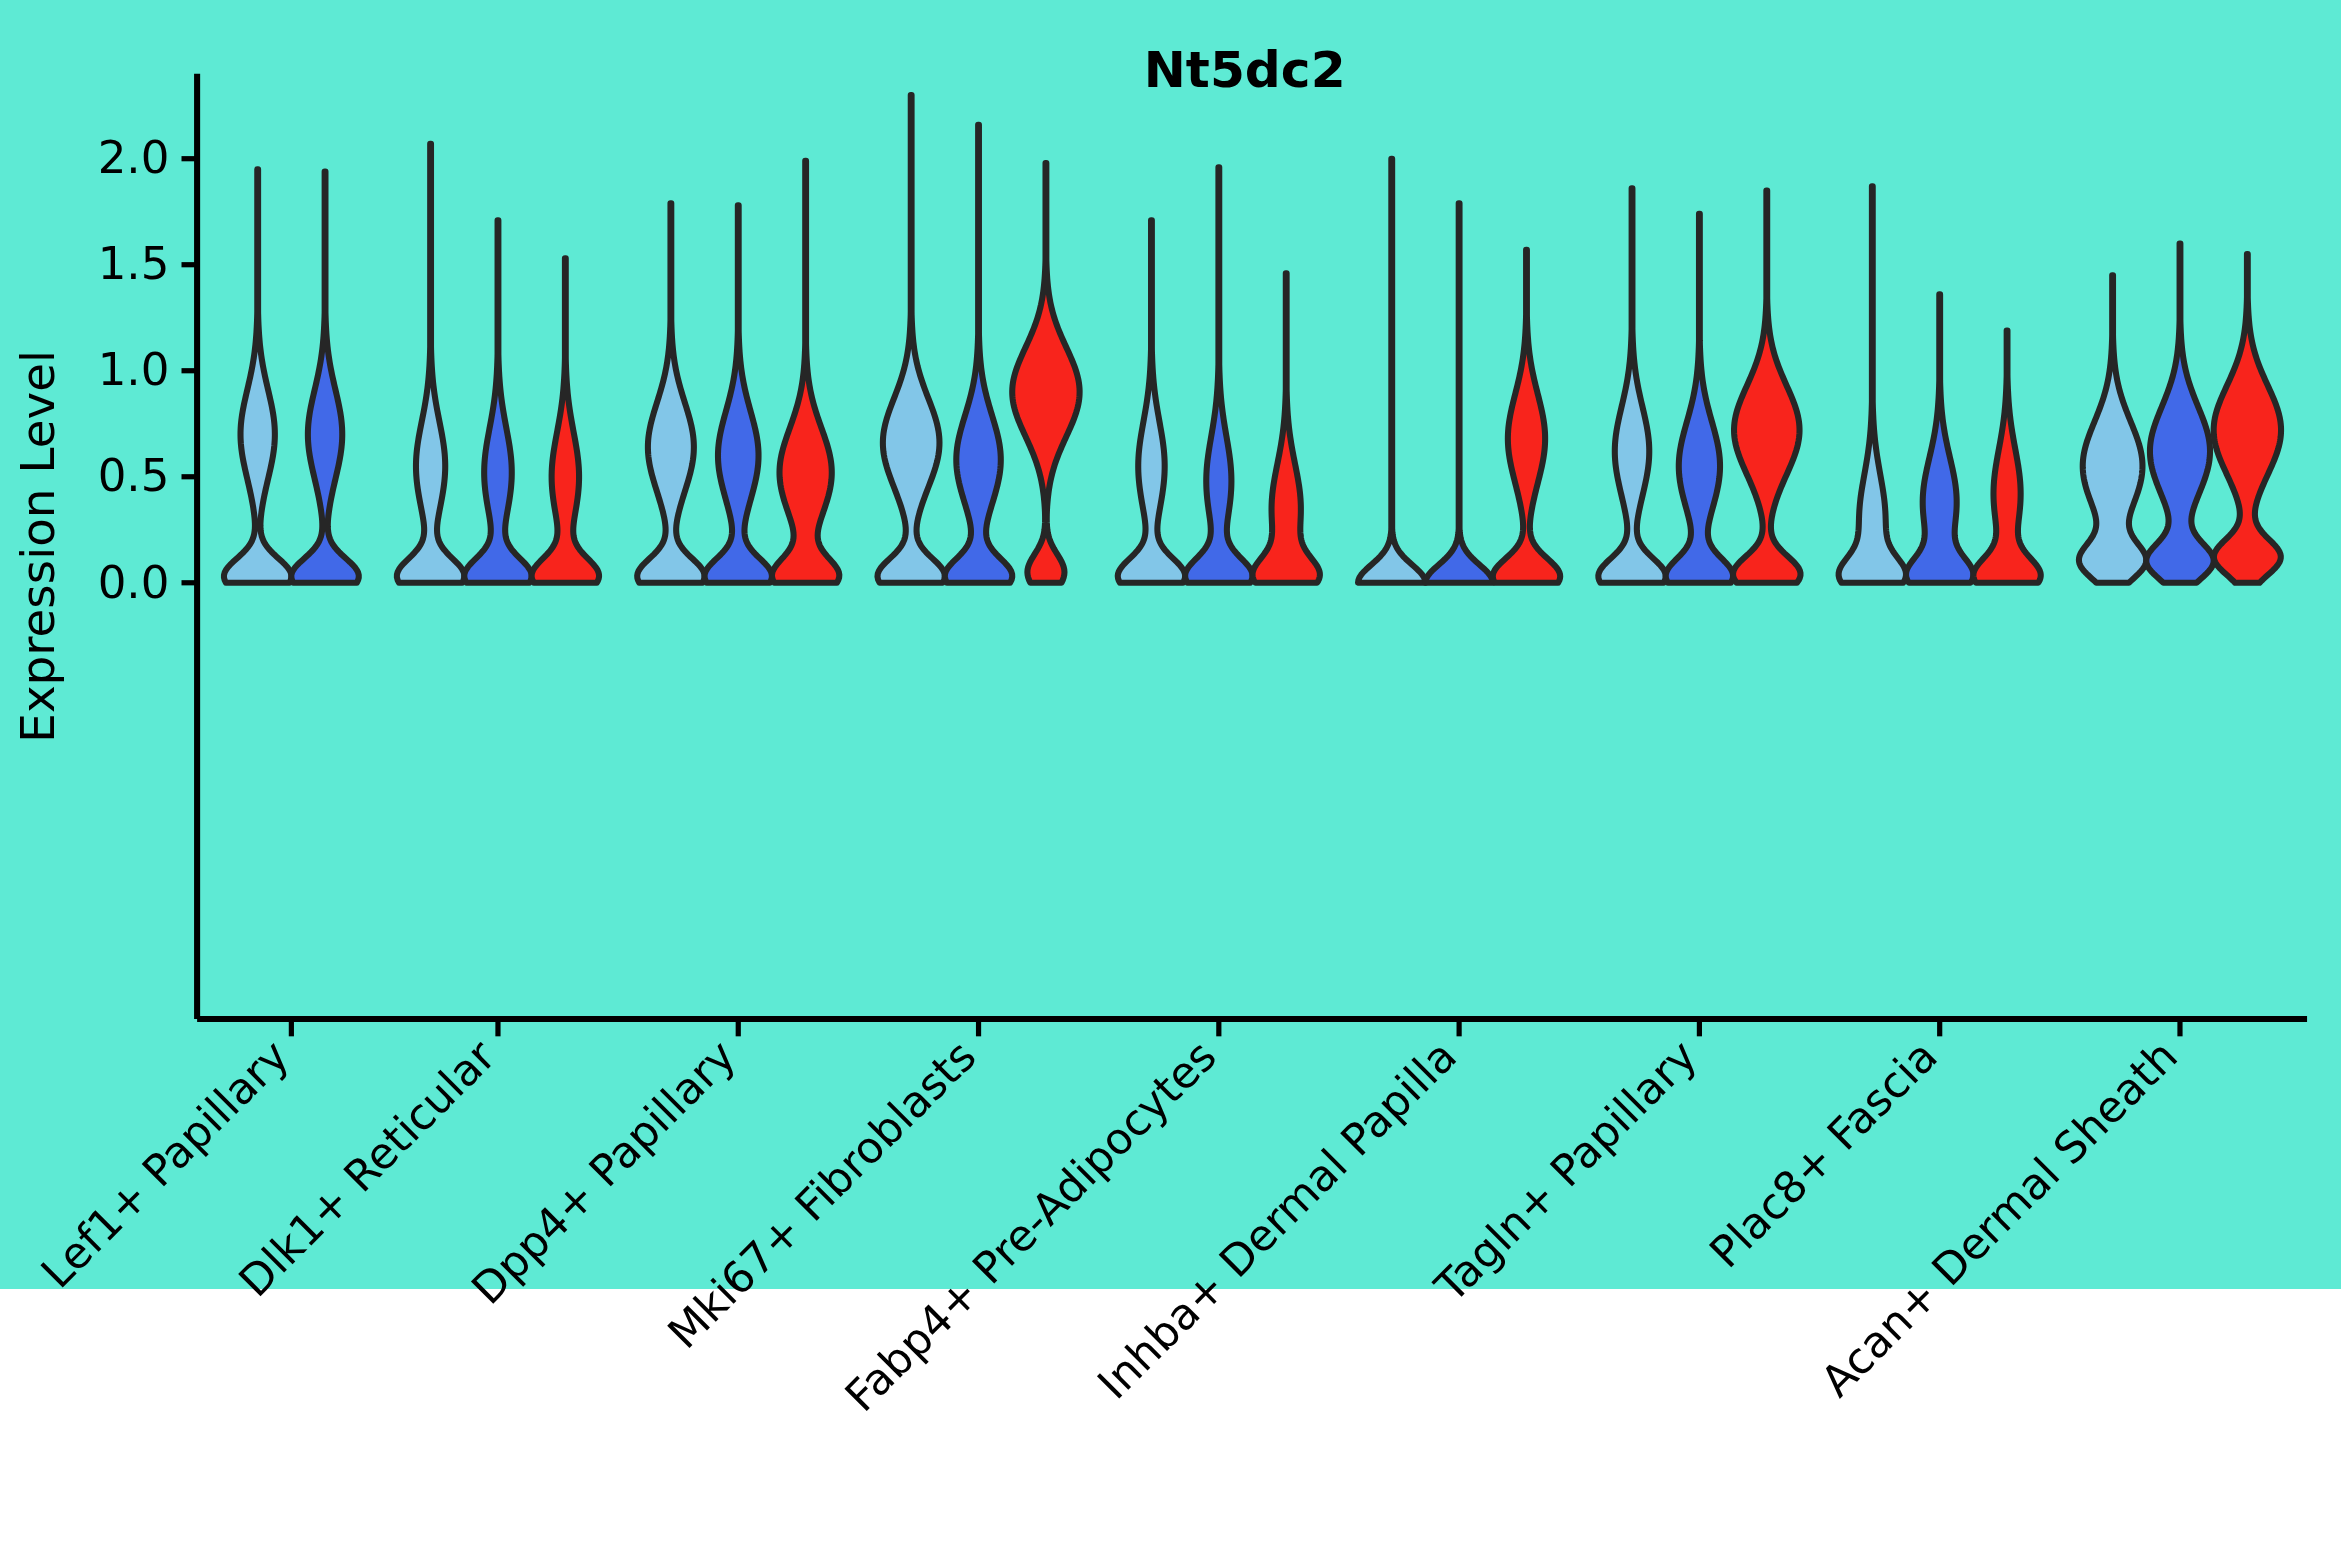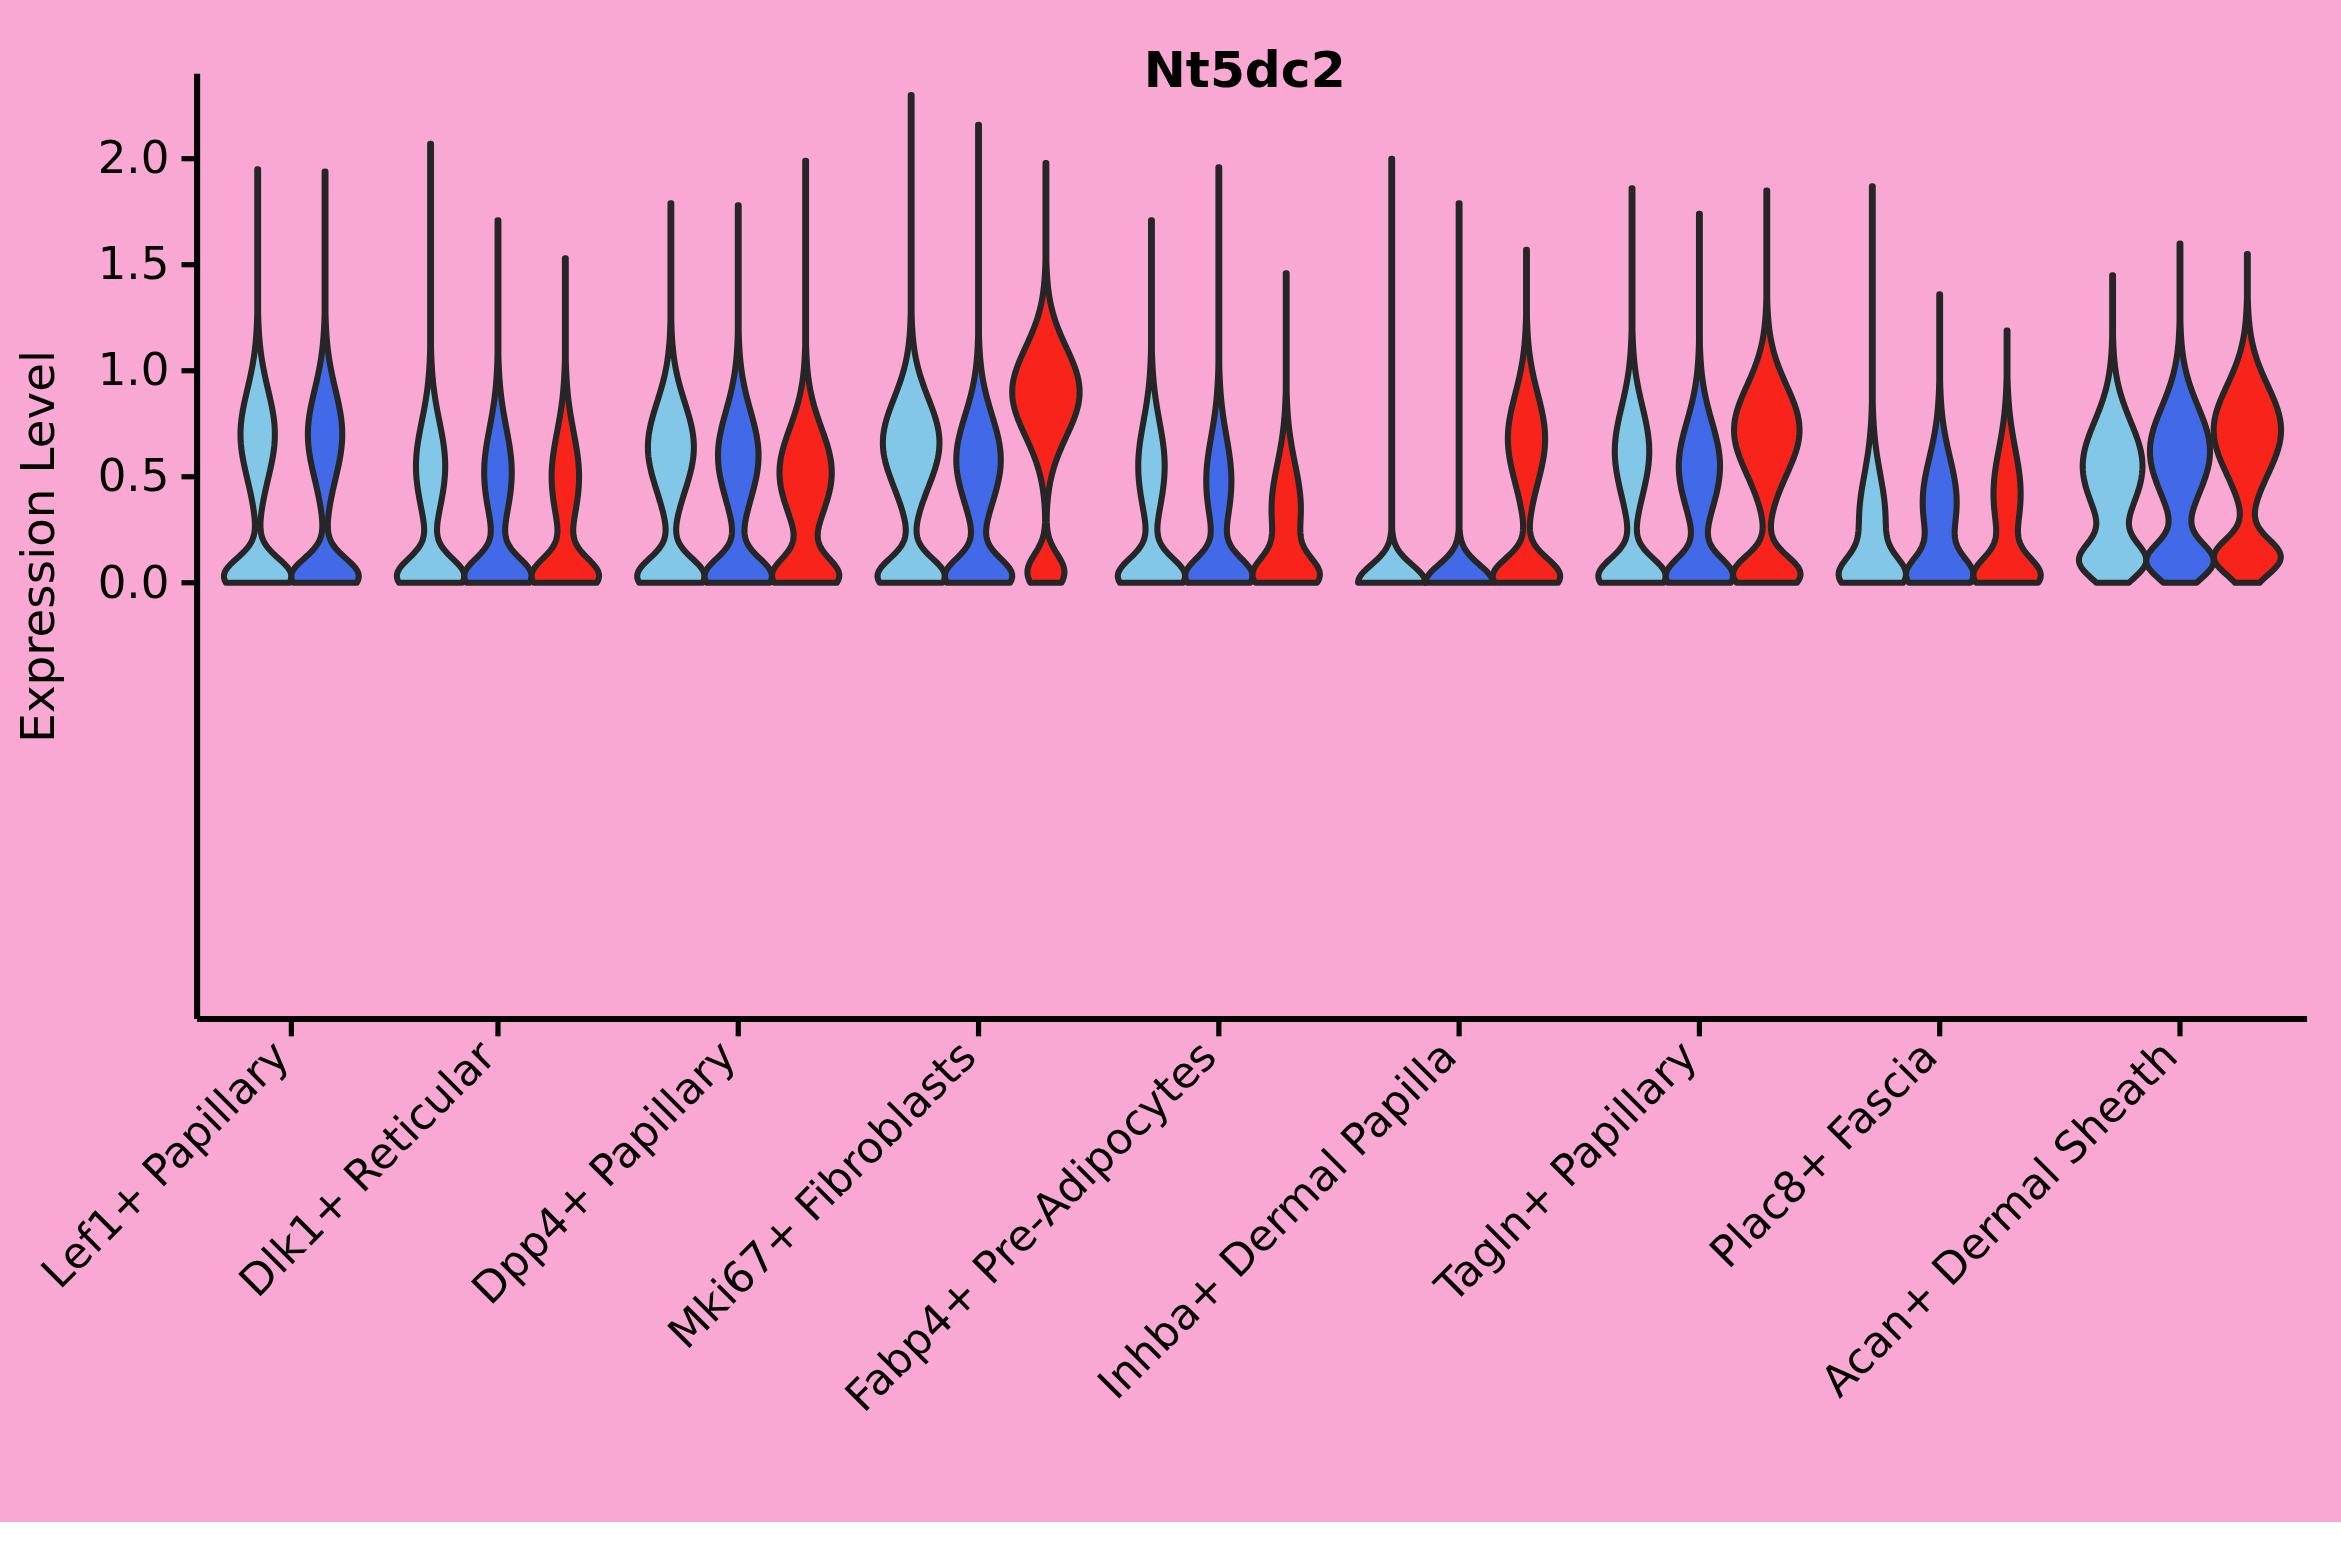--- a/index.html
+++ b/index.html
@@ -1,17 +1,17 @@
 <!DOCTYPE html>
 <html style="font-size:14px"><head>
 <meta charset="utf-8">
 <style>
   html,body{margin:0;padding:0;background:#ffffff;}
   body{width:2342px;height:1561px;font-family:"DejaVu Sans",sans-serif;overflow:hidden;}
-  #root{position:relative;width:2342px;height:1522px;background:#f9a8d4;text-decoration:underline;}
+  #root{position:relative;width:2342px;height:1289px;background:#5eead4;text-decoration:underline;}
   #plot{position:absolute;left:0;top:0;width:2342px;height:1561px;}
   .ttl{font-weight:bold;}
 </style>
 </head>
 <body>
 
 <div id="root">
   <svg id="plot" viewBox="0 0 2700 1800">
     <g id="title-g">
       <text id="plot-title" class="ttl" x="1435" y="100" text-anchor="middle" font-size="58" fill="#000">Nt5dc2</text>

